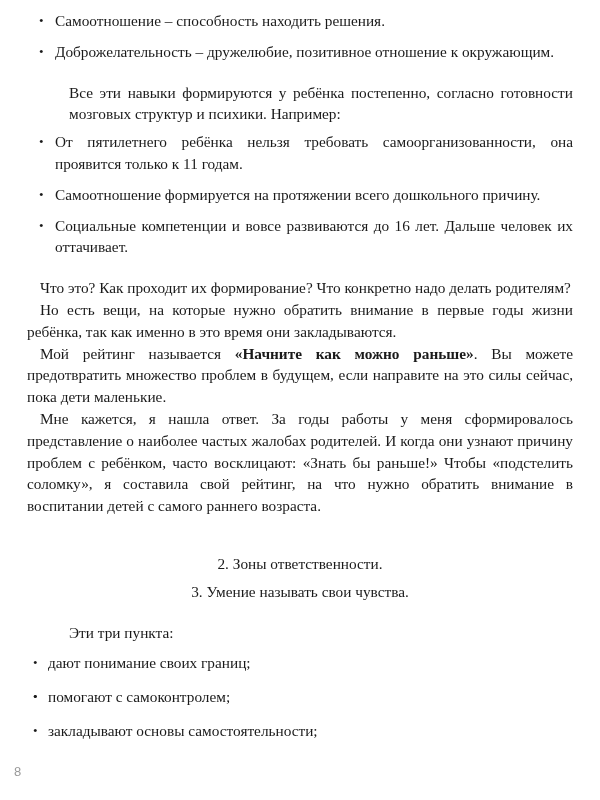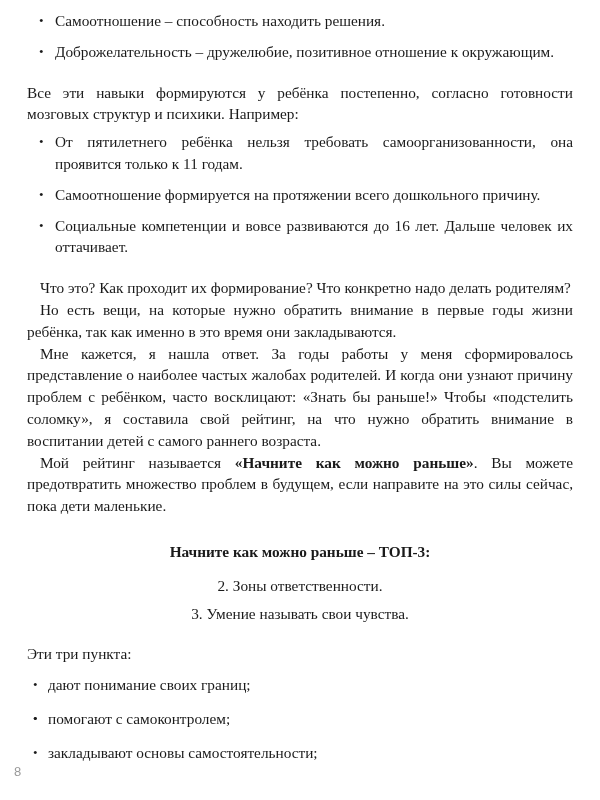--- a/index.html
+++ b/index.html
@@ -39,20 +39,21 @@
     text-align: justify;
     text-justify: inter-word;
     hyphens: manual;
     margin: 0;
   }
   .para.indent {
     text-indent: 13px;
   }
   .para.noindent {
     text-indent: 0;
+    margin-left: 42px;
   }
 
   
   .bullet-list {
     list-style: none;
     margin: 0;
     padding: 0;
   }
   .bullet-list li {
     position: relative;
@@ -155,28 +156,27 @@
       <li style="margin-top:9px;">
         <span class="bullet-glyph">•</span>
         <span>Социальные компетенции и вовсе развиваются до 16 лет. Дальше человек их оттачивает.</span>
       </li>
     </ul>
 
     <div class="gap-l"></div>
 
     <p class="para indent">Что это? Как проходит их формирование? Что конкретно надо делать родителям?</p>
     <p class="para indent">Но есть вещи, на которые нужно обратить внимание в первые годы жизни ребёнка, так как именно в это время они закладываются.</p>
+    <p class="para indent"><span>Мой рейтинг называется </span><b>«Начните как можно раньше»</b><span>. Вы можете предотвратить множество проблем в будущем, если направите на это силы сейчас, пока дети маленькие.</span></p>
+
     <p class="para indent">Мне кажется, я нашла ответ. За годы работы у меня сформировалось представление о наиболее частых жалобах родителей. И когда они узнают причину проблем с ребёнком, часто восклицают: «Знать бы раньше!» Чтобы «подстелить соломку», я составила свой рейтинг, на что нужно обратить внимание в воспитании детей с самого раннего возраста.</p>
 
-    <p class="para indent"><span>Мой рейтинг называется </span><b>«Начните как можно раньше»</b><span>. Вы можете предотвратить множество проблем в будущем, если направите на это силы сейчас, пока дети маленькие.</span></p>
-
     <div class="gap-xl"></div>
 
     <div class="center-block">
-      <p class="center-heading">Начните как можно раньше – ТОП-3:</p>
       <div class="gap-xs"></div>
       <div class="gap-xs"></div>
       <p class="center-item">2. Зоны ответственности.</p>
       <div class="gap-xs"></div>
       <p class="center-item">3. Умение называть свои чувства.</p>
     </div>
 
     <div class="gap-l"></div>
 
     <p class="para noindent">Эти три пункта:</p>

